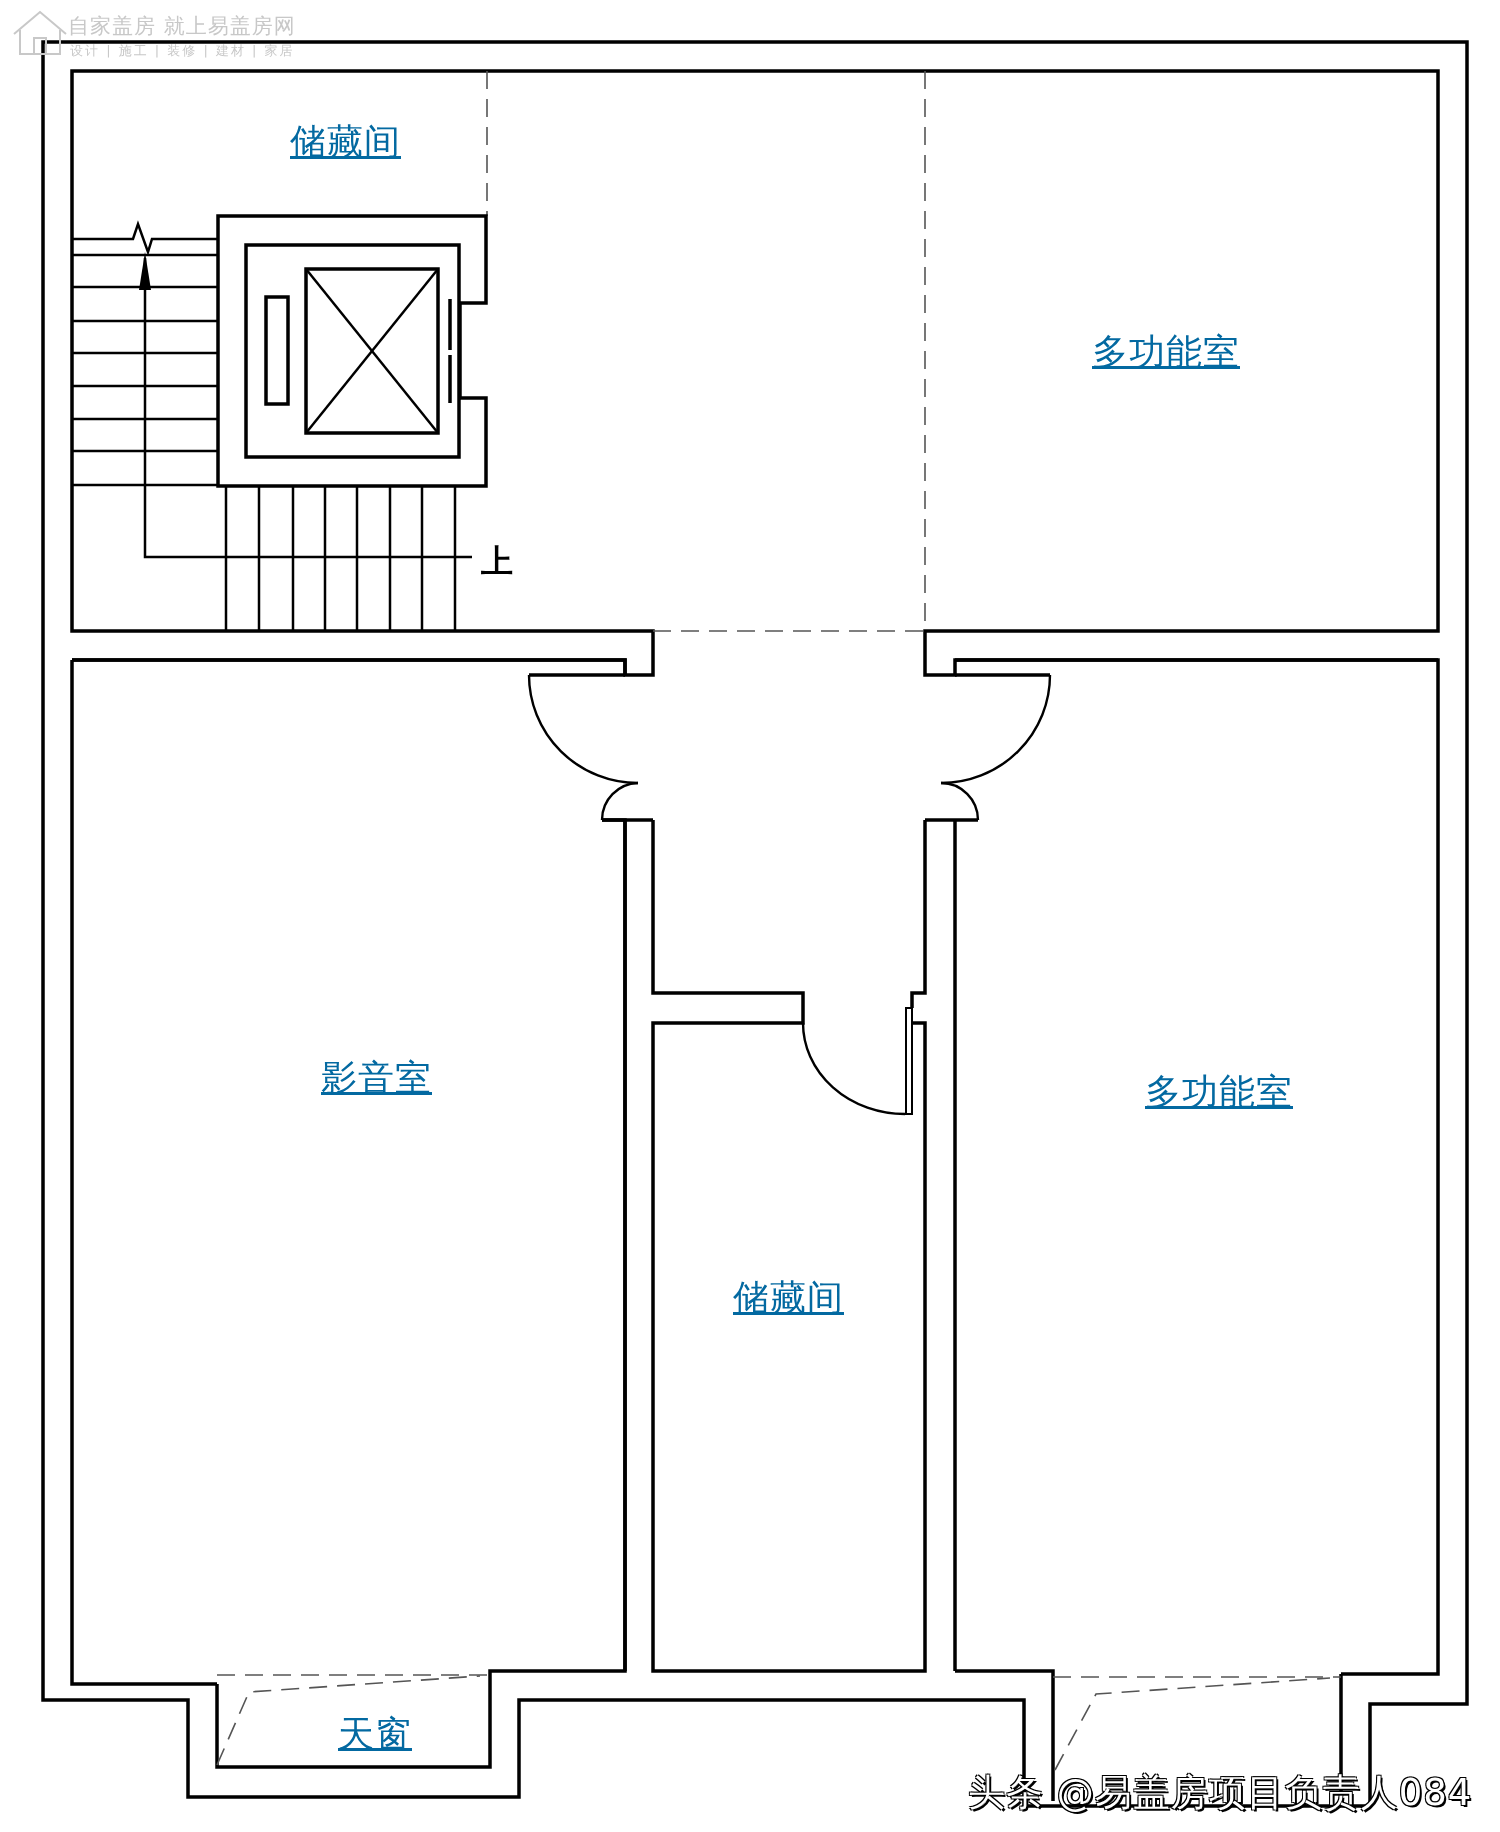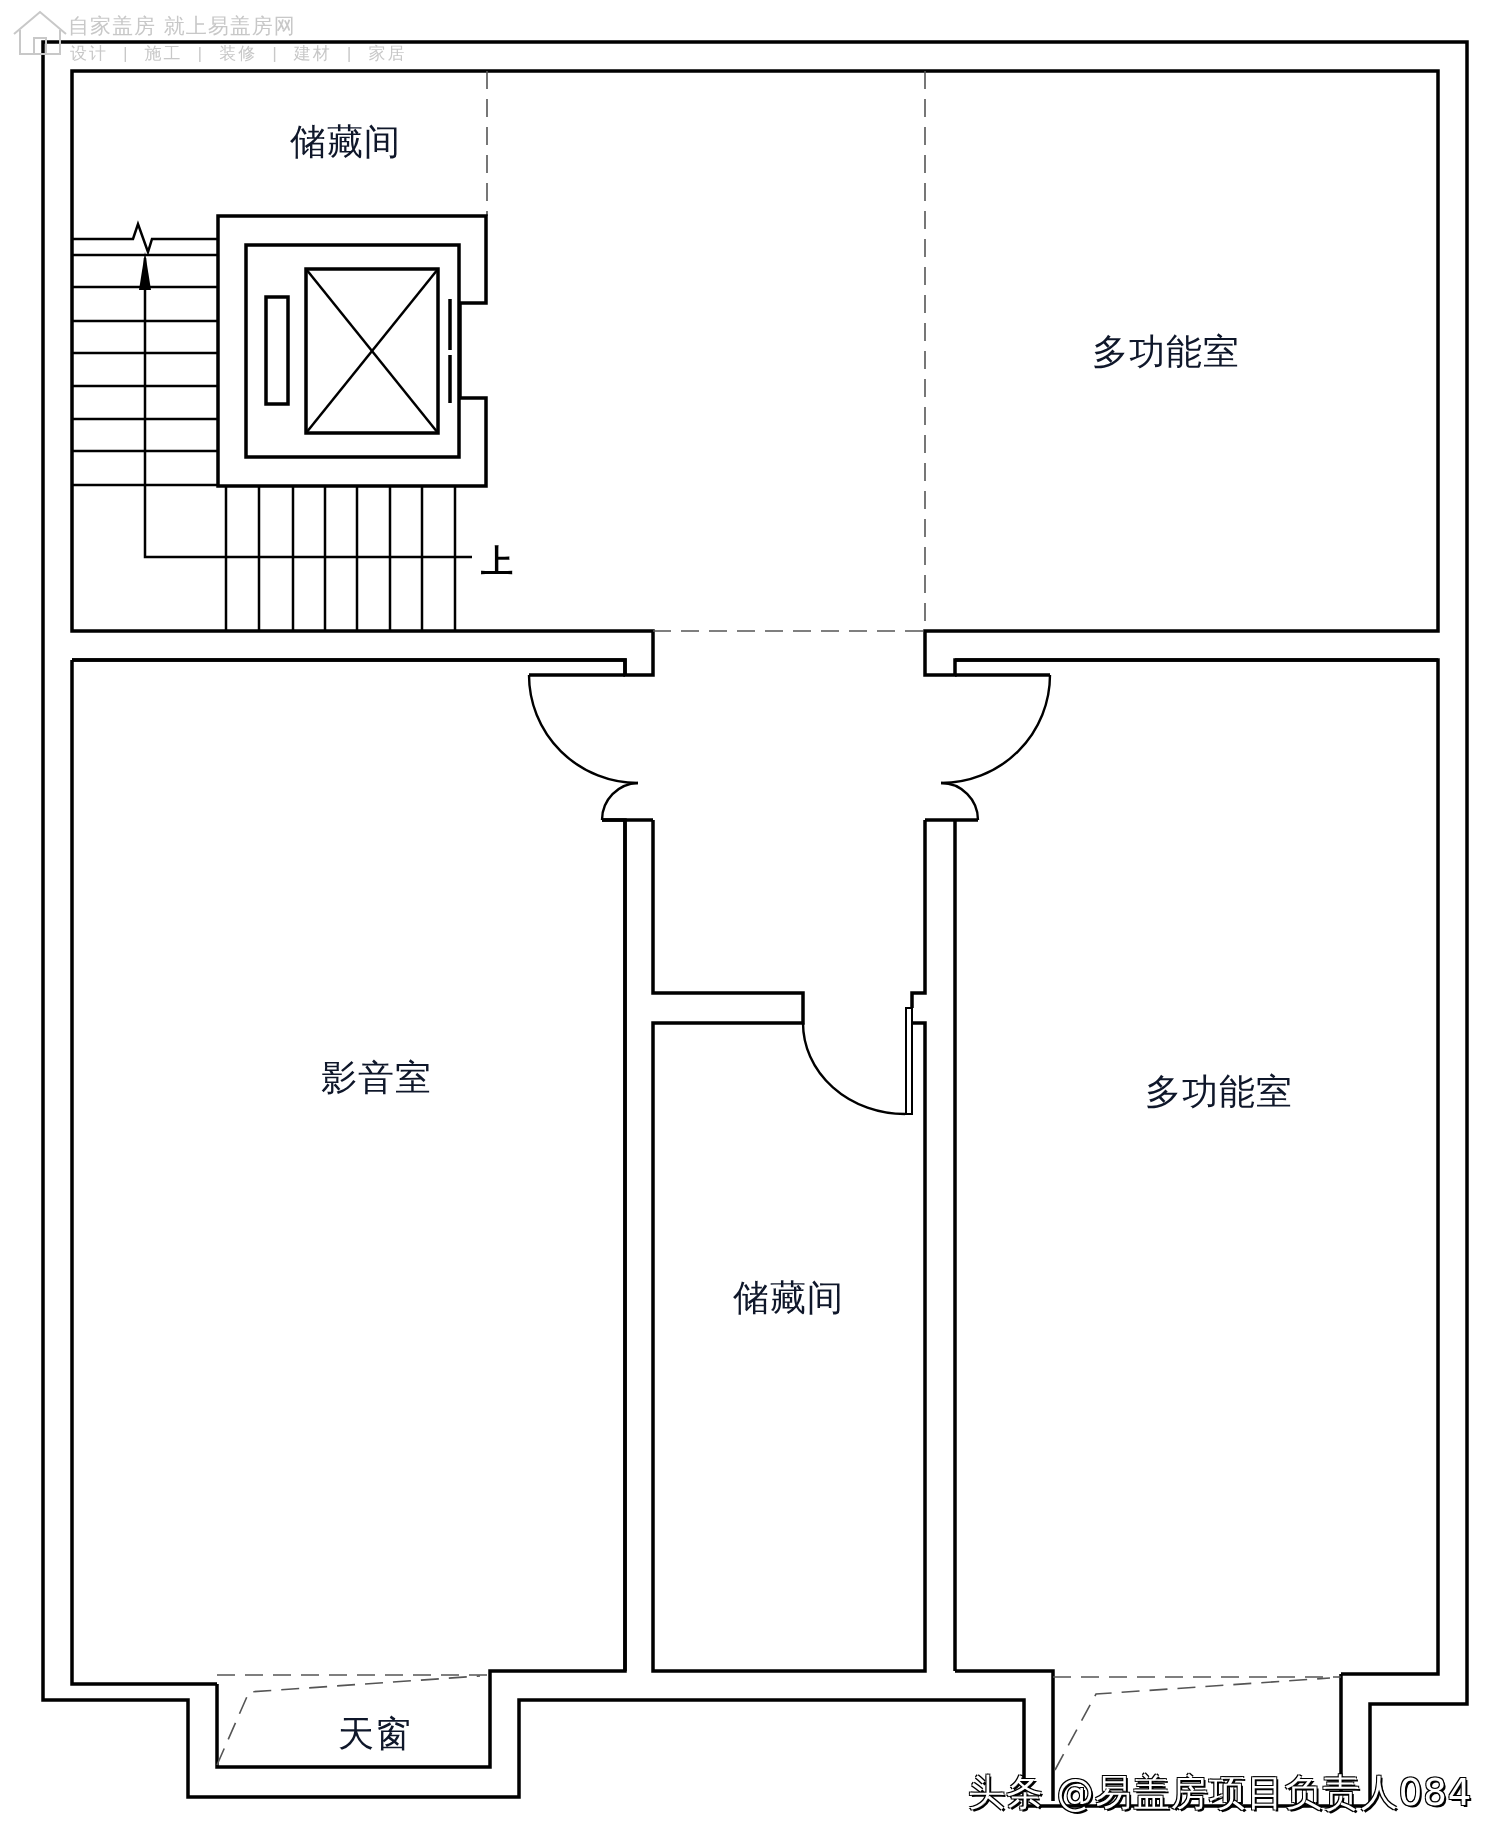--- a/index.html
+++ b/index.html
@@ -2,25 +2,25 @@
 <html><head>
 <meta charset="utf-8">
 <style>
   html, body { margin: 0; padding: 0; background: #ffffff; }
   body { width: 1500px; height: 1832px; position: relative; overflow: hidden; font-family: "DejaVu Sans", sans-serif; }
   #plan { position: absolute; left: 0; top: 0; }
   .wall { fill: none; stroke: #000; stroke-width: 3.5; stroke-linejoin: miter; }
   .thin { fill: none; stroke: #000; stroke-width: 2.5; }
   .dash { fill: none; stroke: #555; stroke-width: 1.6; stroke-dasharray: 18 10; }
   .arc { fill: none; stroke: #000; stroke-width: 2.4; }
-  .room-label { position: absolute; font-family: "DejaVu Sans", sans-serif; font-size: 36px; color: #0f172a; letter-spacing: 1px; white-space: nowrap; font-weight: 300; }
+  .room-label { position: absolute; font-family: "DejaVu Sans", sans-serif; font-size: 36px; color: #0369a1; letter-spacing: 1px; white-space: nowrap; font-weight: 300; text-decoration: underline; }
   .up-label { position: absolute; font-family: "DejaVu Sans", sans-serif; font-size: 32px; color: #000; font-weight: bold; }
   .wm-top { position: absolute; left: 10px; top: 8px; color: #c8c8c8; }
   .wm-top .l1 { position: absolute; left: 58px; top: 4px; font-size: 21px; white-space: nowrap; letter-spacing: 1px; }
-  .wm-top .l2 { position: absolute; left: 60px; top: 34px; font-size: 17px; white-space: nowrap; letter-spacing: 2px; font-family: Liberation Mono, monospace; }
+  .wm-top .l2 { position: absolute; left: 60px; top: 34px; font-size: 13px; white-space: nowrap; letter-spacing: 2px; }
   .wm-house { position: absolute; left: 0; top: 0; }
   .wm-bottom { position: absolute; left: 968px; top: 1768px; font-size: 37px; color: #fff; white-space: nowrap;
                text-shadow: 2px 2px 0 #000, -1px -1px 0 #000, 1px -1px 0 #000, -1px 1px 0 #000; letter-spacing: 1px; }
 </style>
 </head>
 <body>
 
 <svg id="plan" width="1500" height="1832" viewBox="0 0 1500 1832" xmlns="http://www.w3.org/2000/svg">
 
   <path class="wall" d="M43,42 L1467,42 L1467,1704 L1370,1704 L1370,1806 L1024,1806 L1024,1700 L519,1700 L519,1797 L188,1797 L188,1700 L43,1700 Z"></path>

